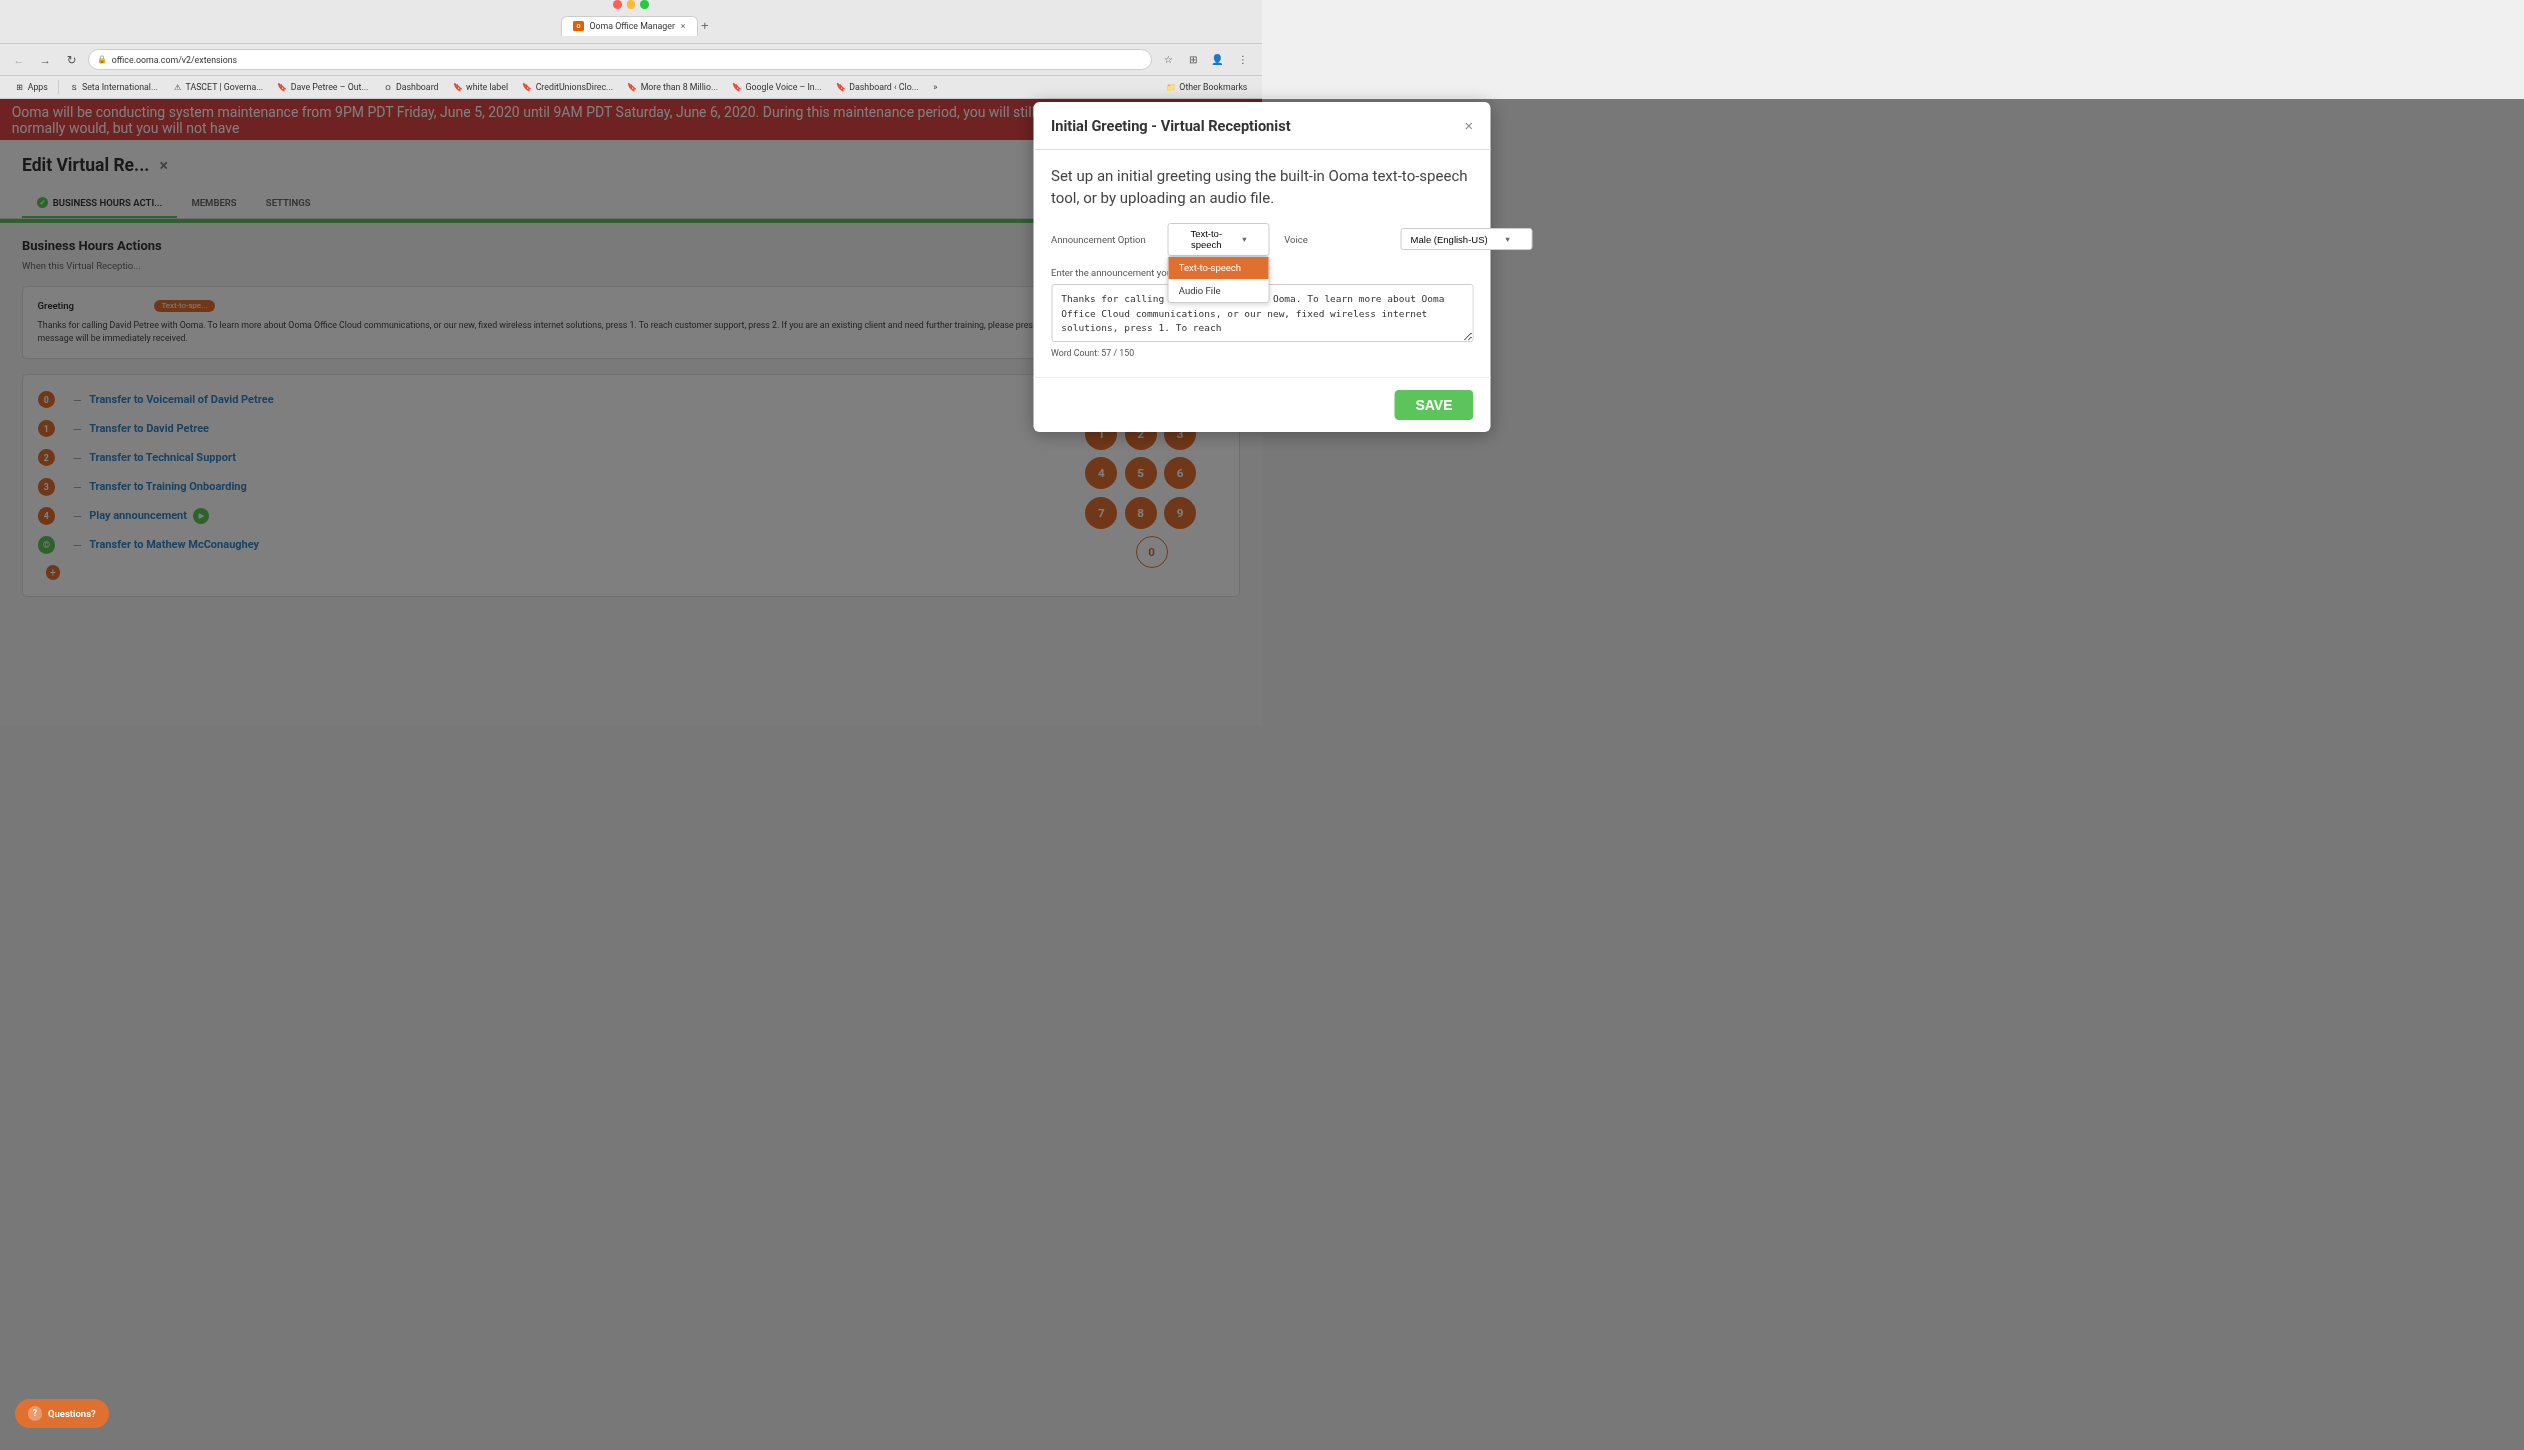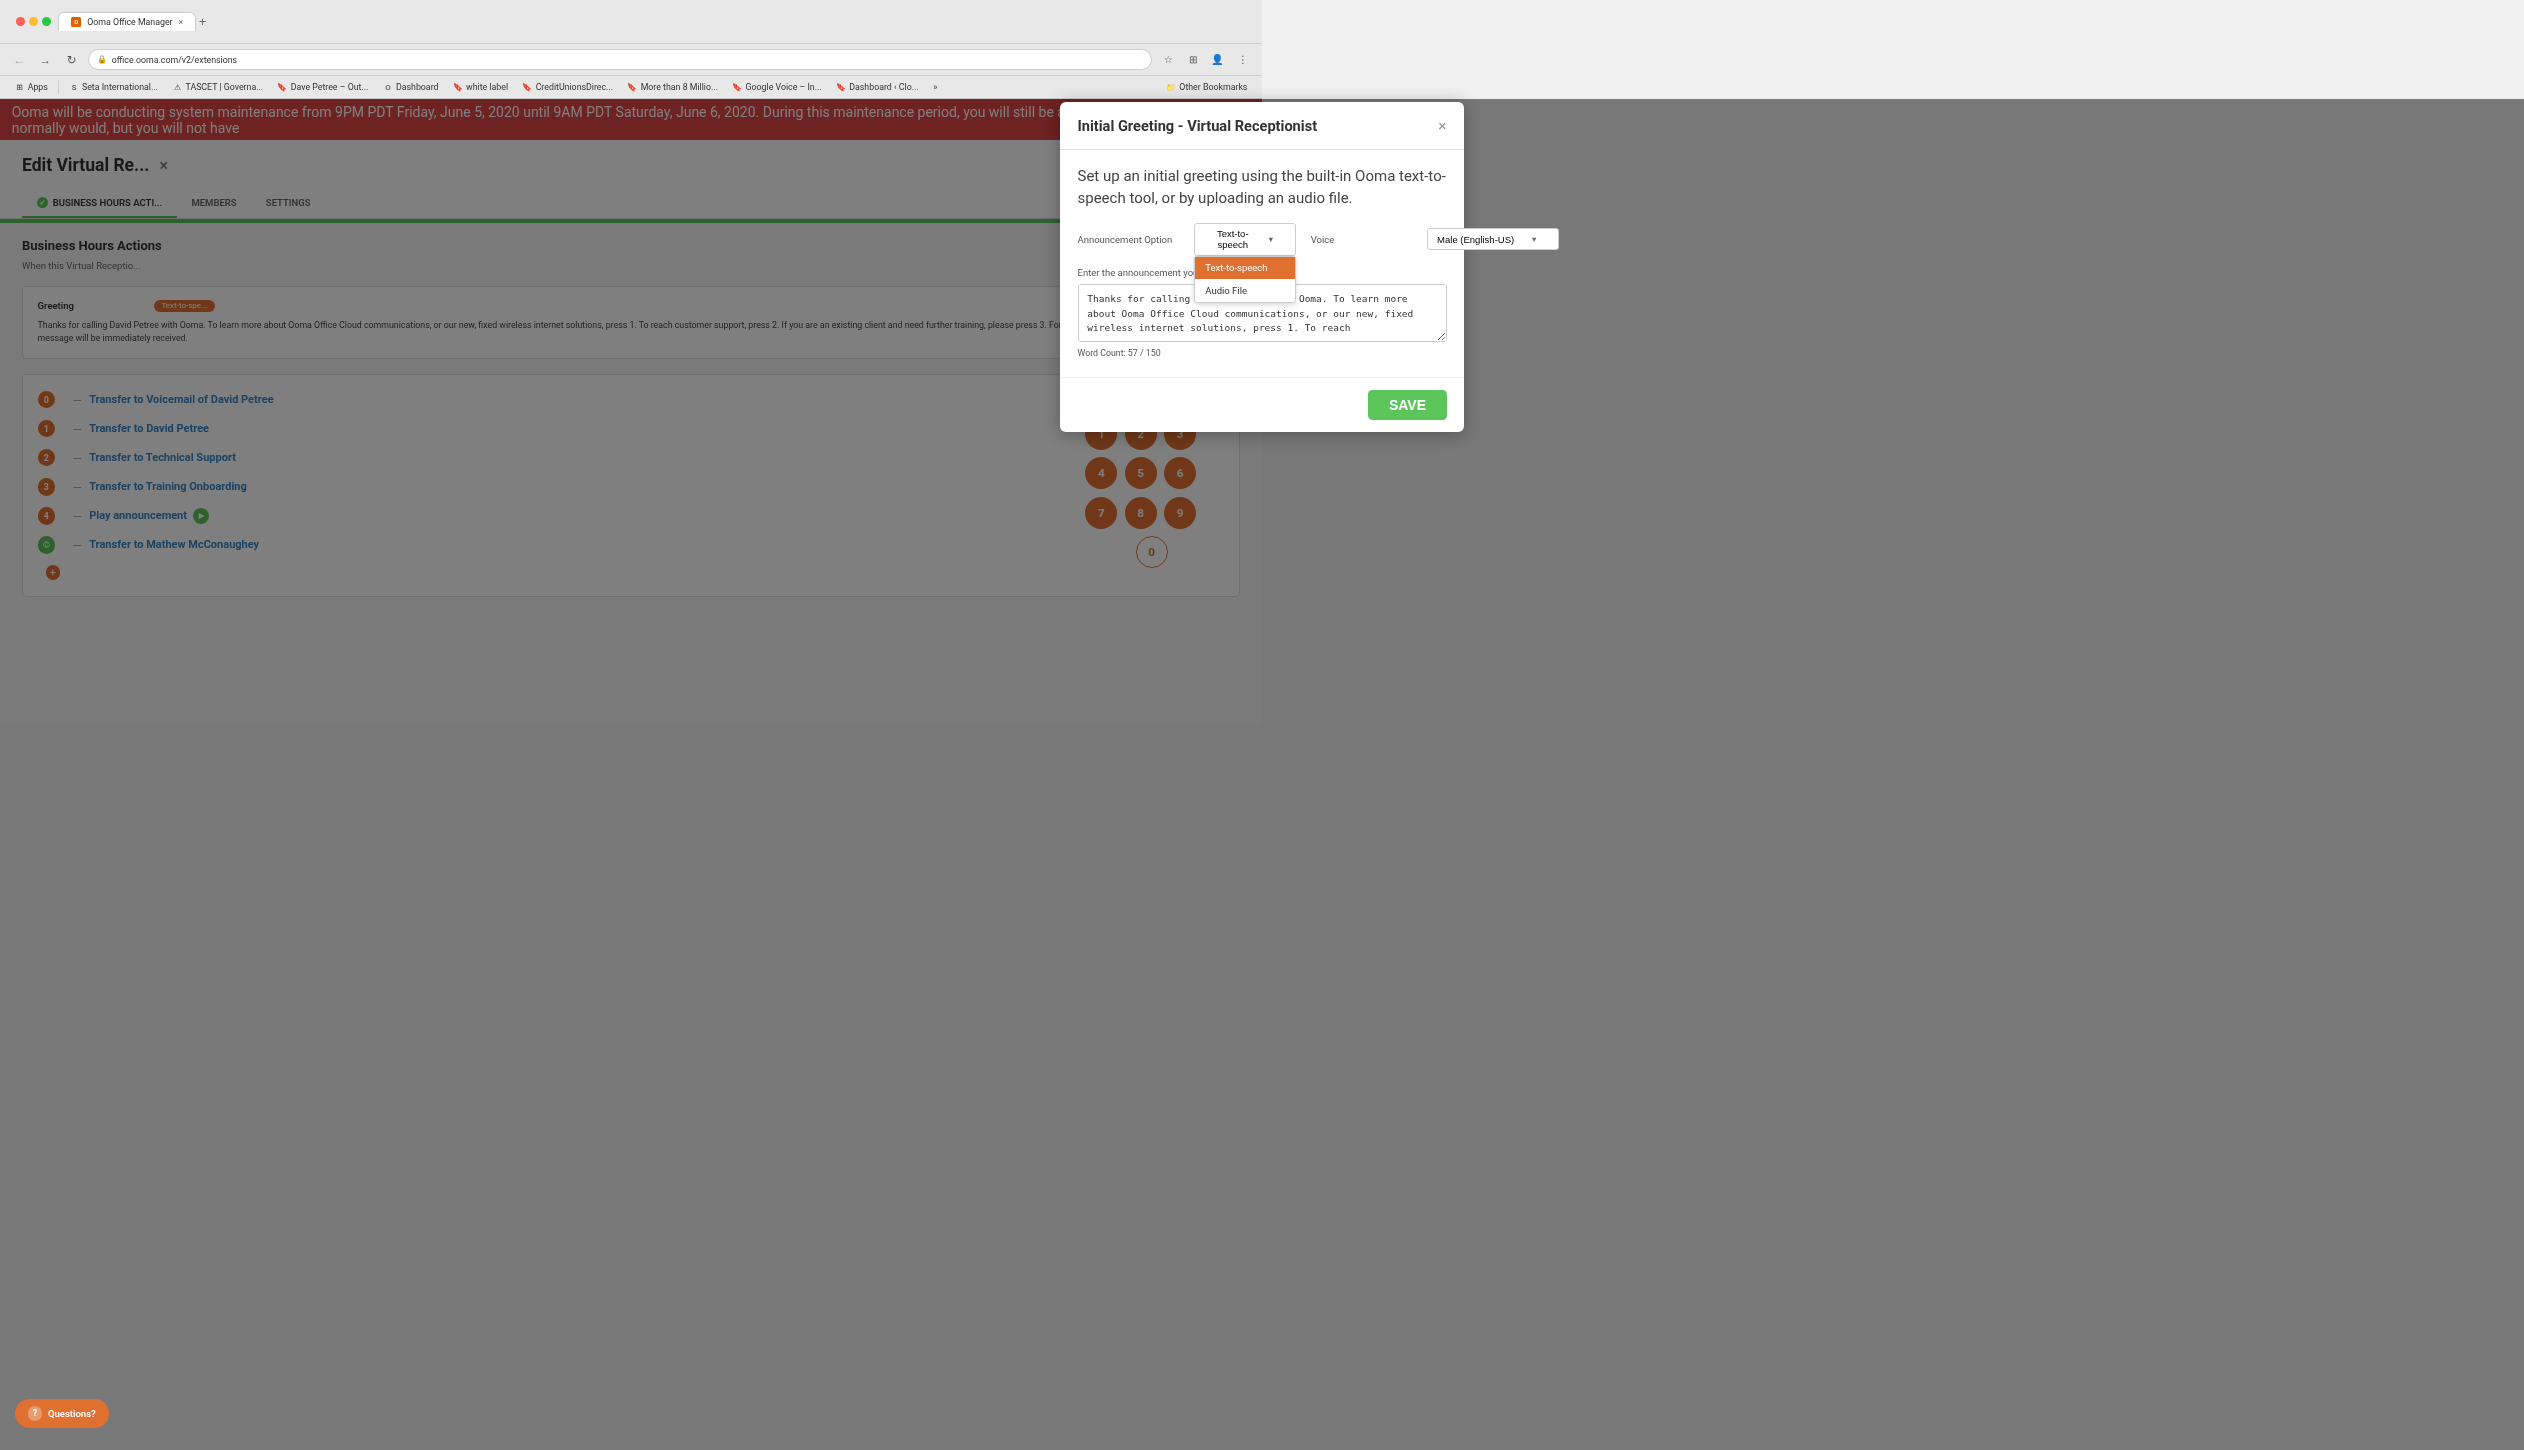--- a/index.html
+++ b/index.html
@@ -11,24 +11,25 @@
       overflow: hidden;
       position: relative;
     }
 
     
     .browser-chrome {
       background: #e8e8e8;
       height: 44px;
       display: flex;
       align-items: center;
-      padding: 0 16px;
+      padding: 0 27px;
       border-bottom: 0.7px solid #ccc;
       position: relative;
       z-index: 1000;
+      flex-direction: column;
     }
     .browser-controls {
       display: flex;
       align-items: center;
       gap: 4.4px;
     }
     .traffic-light {
       width: 8.8px;
       height: 8.8px;
       border-radius: 50%;
@@ -373,21 +374,21 @@
       top: 99px;
     }
 
     
     .modal {
       position: fixed;
       z-index: 200;
       background: white;
       border-radius: 5.8px;
       box-shadow: 0 2.9px 17.5px rgba(0,0,0,0.3);
-      width: 404px;
+      width: 457px;
       left: 50%;
       top: 102px;
       transform: translateX(-50%);
     }
     .modal-header {
       display: flex;
       align-items: center;
       justify-content: space-between;
       padding: 14.6px 17.5px;
       border-bottom: 0.7px solid #e0e0e0;

